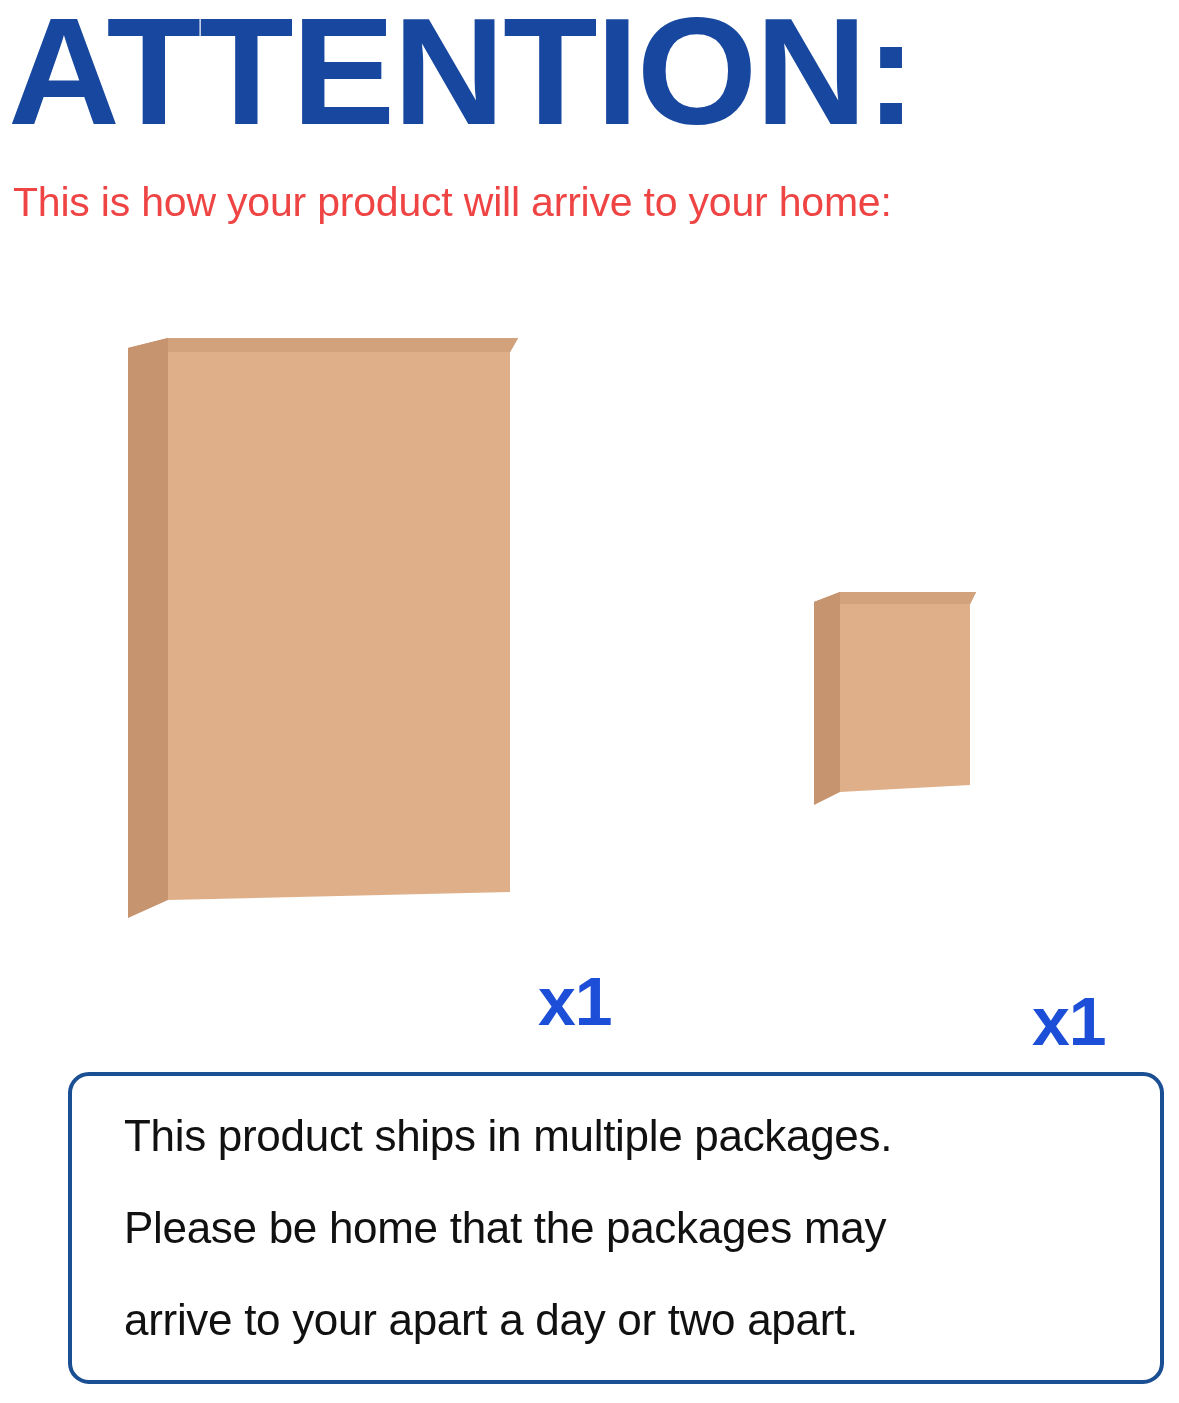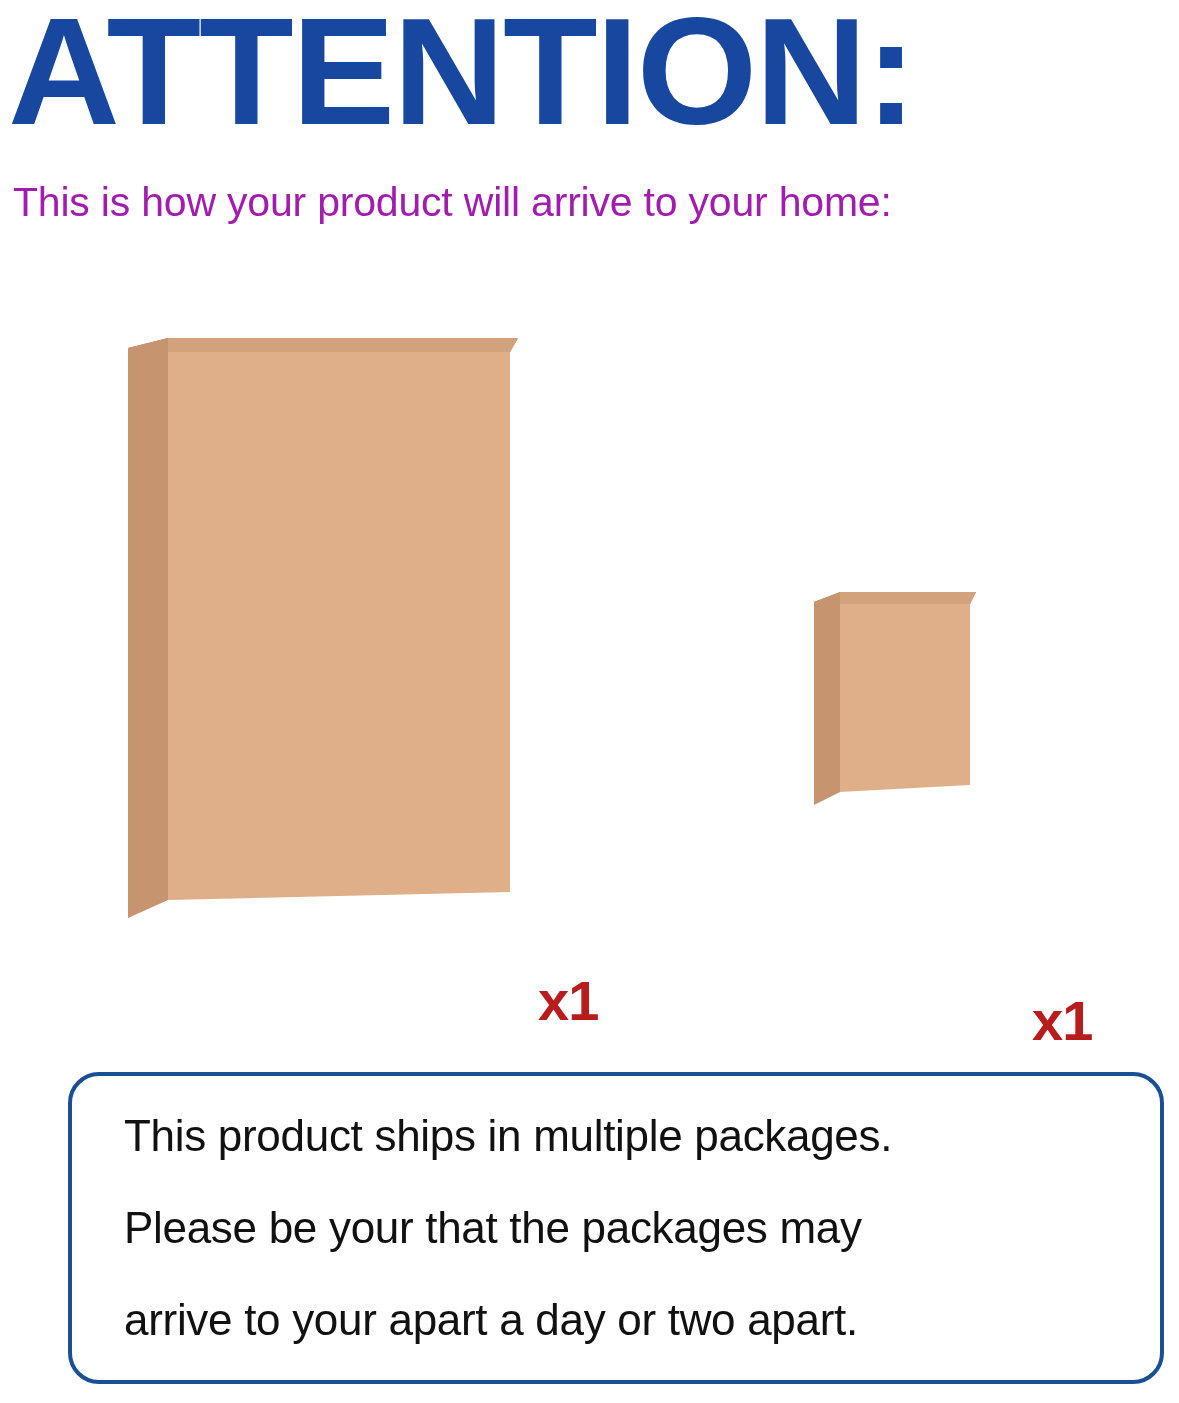--- a/index.html
+++ b/index.html
@@ -32,21 +32,21 @@
     transform-origin: left center;
   }
 
   .subtitle {
     position: absolute;
     left: 13px;
     top: 178px;
     font-size: 41px;
     line-height: 48px;
     font-weight: 400;
-    color: #a21caf;
+    color: #ef4444;
     white-space: nowrap;
     letter-spacing: -0.2px;
   }
 
   
   .packages {
     position: absolute;
     left: 0;
     top: 290px;
     width: 1179px;
@@ -57,24 +57,24 @@
     position: absolute;
   }
 
   .package-group.large { left: 120px; top: 20px; }
   .package-group.small { left: 808px; top: 290px; }
 
   .box-svg { display: block; }
 
   .qty-label {
     position: absolute;
-    font-size: 56px;
+    font-size: 68px;
     line-height: 82px;
     font-weight: 700;
-    color: #b91c1c;
+    color: #1d4ed8;
     letter-spacing: -1px;
     white-space: nowrap;
   }
   .qty-label.large { left: 538px; top: 670px; }
   .qty-label.small { left: 1032px; top: 690px; }
 
   .package-caption {
     position: absolute;
     font-size: 47px;
     line-height: 56px;
@@ -88,21 +88,21 @@
 
   
   .notice-box {
     position: absolute;
     left: 68px;
     top: 1072px;
     width: 1096px;
     height: 312px;
     box-sizing: border-box;
     border: 4px solid #1b4f93;
-    border-radius: 31px;
+    border-radius: 21px;
     background: #ffffff;
     display: flex;
     flex-direction: column;
     justify-content: center;
     padding: 0 52px;
   }
 
   .notice-line {
     font-size: 44px;
     line-height: 92px;
@@ -149,15 +149,15 @@
 
   </div>
 
   <div class="qty-label large">x1</div>
 
   <div class="qty-label small">x1</div>
 </div>
 
 <div class="notice-box">
   <div class="notice-line">This product ships in multiple packages.</div>
-  <div class="notice-line">Please be your that the packages may</div>
+  <div class="notice-line">Please be home that the packages may</div>
   <div class="notice-line">arrive to your apart a day or two apart.</div>
 </div>
 
 </body></html>

